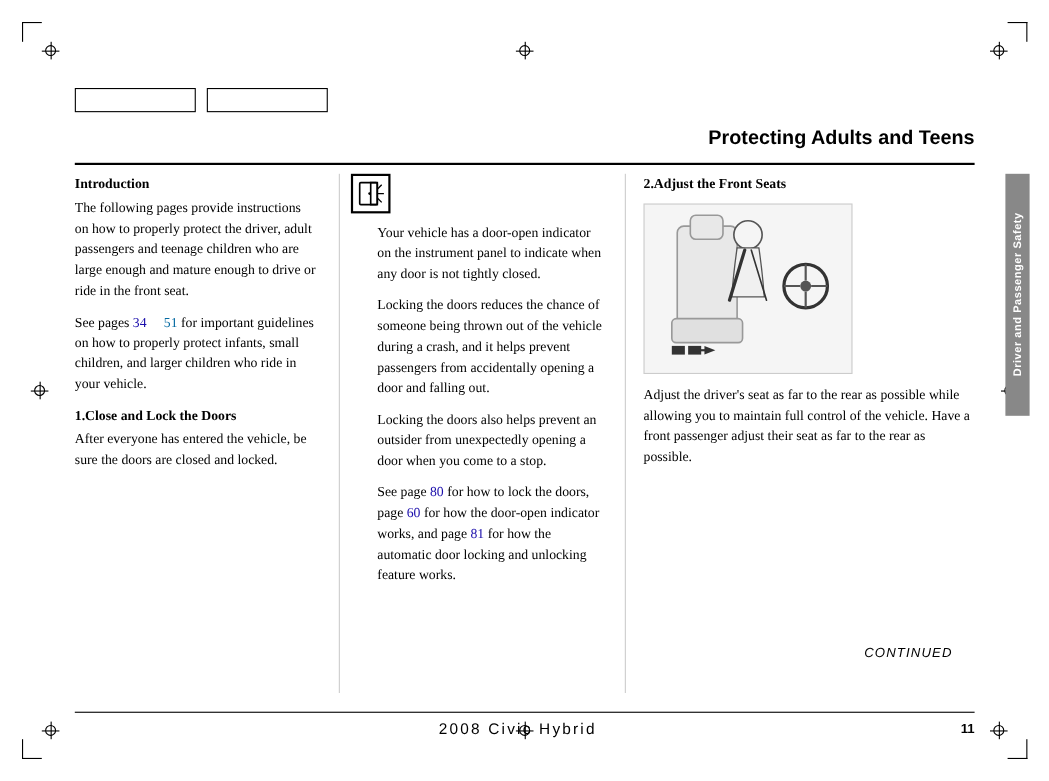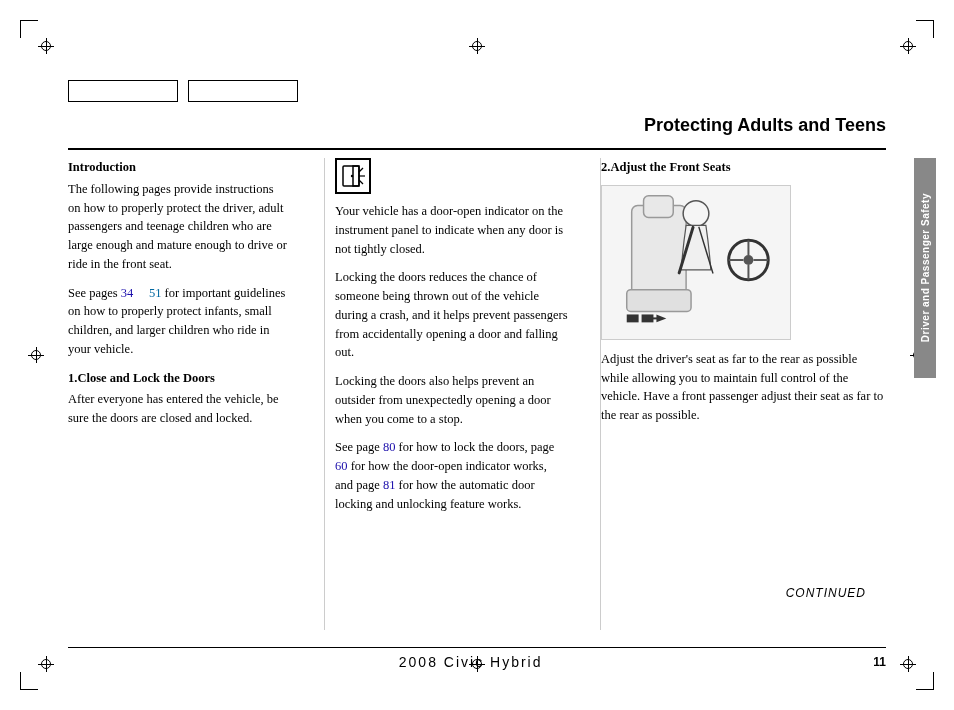--- a/index.html
+++ b/index.html
@@ -100,21 +100,21 @@
     }
 
     
     .main-content {
       position: absolute;
       top: 158px;
       left: 68px;
       right: 68px;
       bottom: 80px;
       display: flex;
-      gap: 16px;
+      gap: 0;
     }
 
     
     .left-col {
       width: 240px;
       flex-shrink: 0;
       padding-right: 20px;
       font-size: 12.5px;
       line-height: 1.5;
     }
@@ -135,37 +135,39 @@
       width: 260px;
       flex-shrink: 0;
       padding-left: 10px;
       padding-right: 16px;
       font-size: 12.5px;
       line-height: 1.5;
       border-left: 1px solid #ccc;
     }
     .mid-col p {
       margin-bottom: 10px;
+      margin-left: 24px;
     }
 
     
     .door-icon {
       width: 36px;
       height: 36px;
       border: 2px solid #000;
       display: flex;
       align-items: center;
       justify-content: center;
       margin-bottom: 8px;
       font-size: 20px;
     }
 
     
     .right-col {
       flex: 1;
+      padding-left: 16px;
       font-size: 12.5px;
       line-height: 1.5;
       border-left: 1px solid #ccc;
       position: relative;
     }
     .right-col .section-title {
       font-weight: bold;
       margin-bottom: 8px;
     }
 

